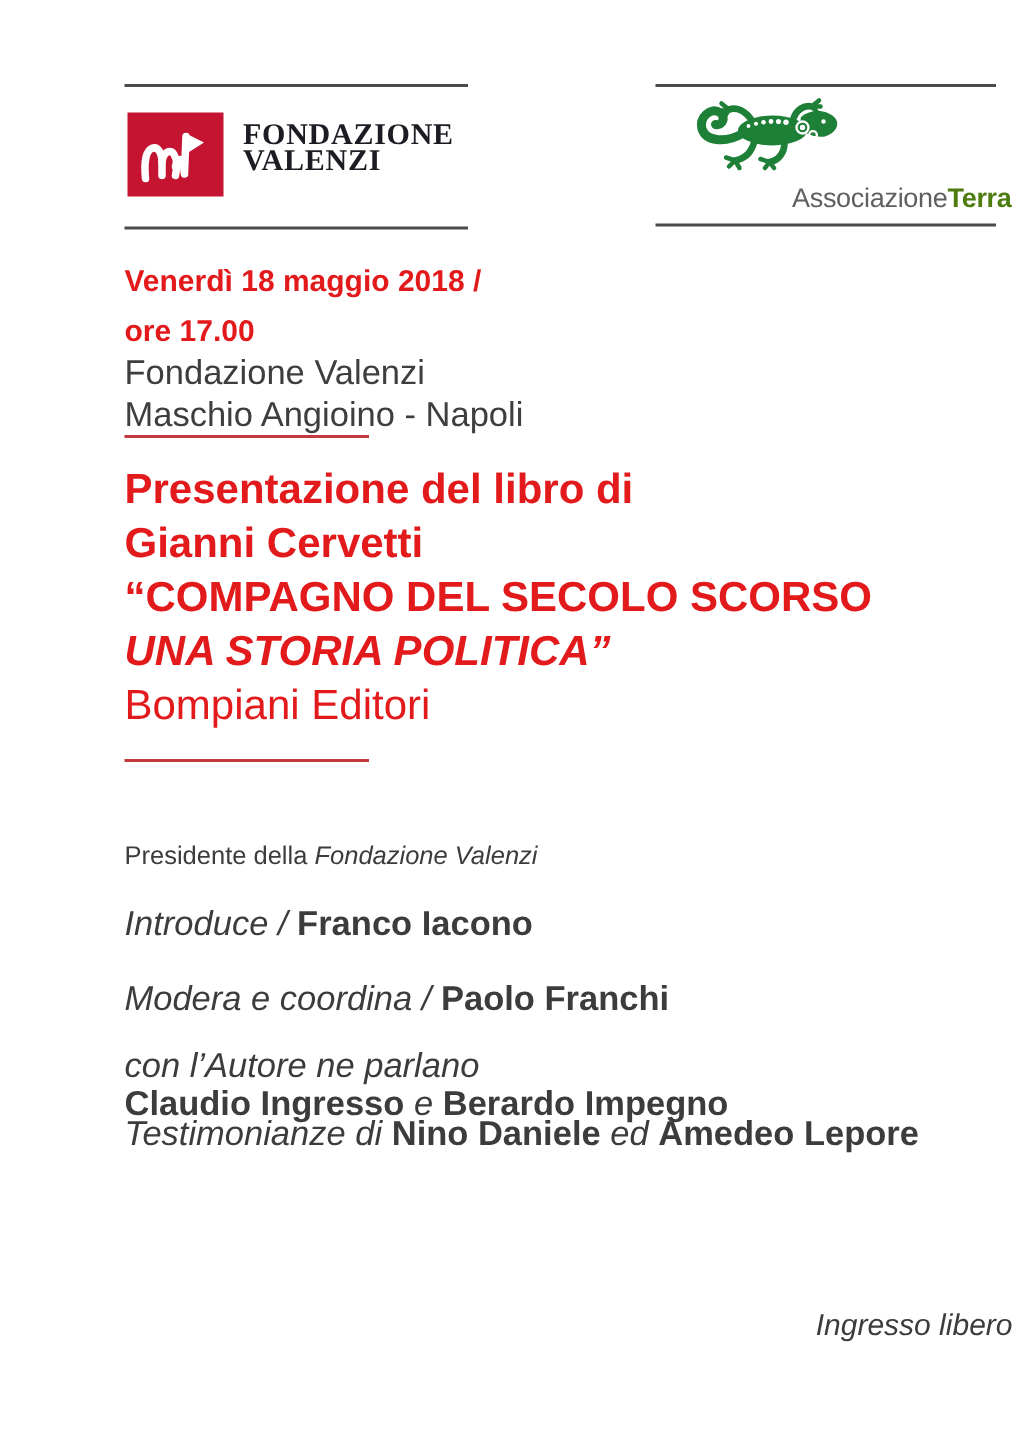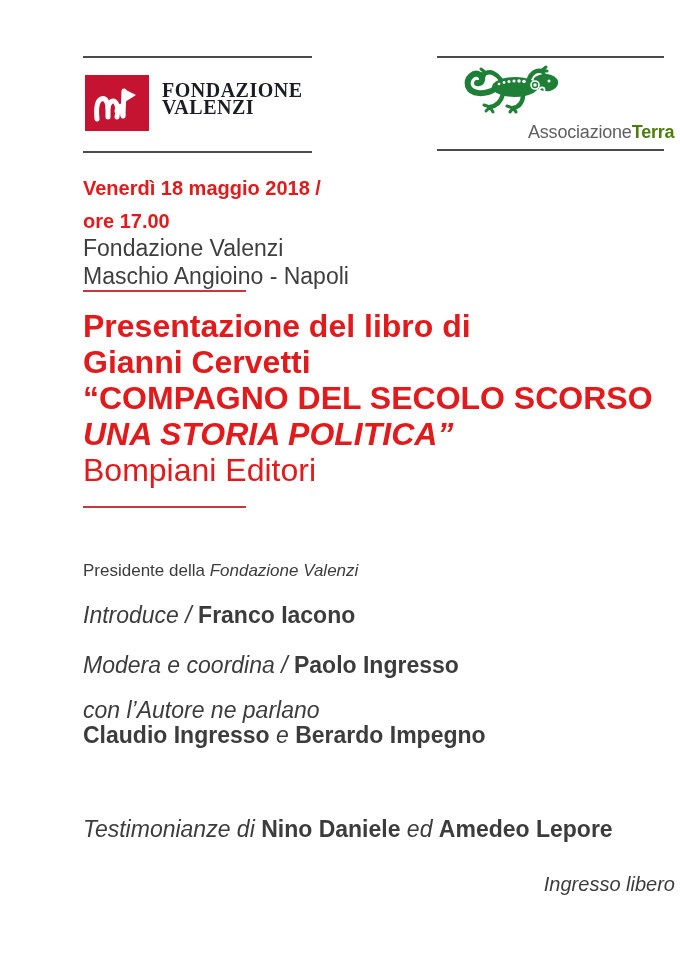--- a/index.html
+++ b/index.html
@@ -19,21 +19,21 @@
     white-space:nowrap;
   }
   
   .terra-wordmark { font-size:18px; letter-spacing:-0.2px; white-space:nowrap; }
   .terra-wordmark .t-reg { color:#5f5f5f; }
   .terra-wordmark .t-bold { color:#4d7c0f; font-weight:bold; }
 
   .date-block { font-size:20px; font-weight:bold; line-height:33px; color:#e31a1c; white-space:nowrap; }
   .venue-block { font-size:23px; line-height:28px; color:#3e3e3e; white-space:nowrap; }
 
-  .title-block { font-size:32px; font-weight:bold; line-height:36px; color:#e31a1c; white-space:nowrap; }
+  .title-block { font-size:28px; font-weight:bold; line-height:36px; color:#e31a1c; white-space:nowrap; }
   .title-block .it { font-style:italic; }
   .title-block .plain { font-weight:normal; }
 
   .row { font-size:23px; line-height:26px; color:#3c3c3c; white-space:nowrap; }
   .row .it { font-style:italic; }
   .row .b { font-weight:bold; }
   .row.sub { font-size:17px; line-height:21px;text-align:center; }
 
   .footer-note { font-size:20px; line-height:24px; font-style:italic; color:#3c3c3c; white-space:nowrap; text-align:right; }
 </style>
@@ -118,23 +118,23 @@
     <div class="plain">Bompiani Editori</div>
   </div>
 
   <div class="abs red-rule" style="left:48px; top:506px; width:163px;"></div>
 
 
   <div class="abs row sub" style="left:48px; top:560px;"><span>Presidente della </span><span class="it">Fondazione Valenzi</span></div>
 
   <div class="abs row" style="left:48px; top:602px;"><span class="it">Introduce / </span><span class="b">Franco Iacono</span></div>
 
-  <div class="abs row" style="left:48px; top:652px;"><span class="it">Modera e coordina / </span><span class="b">Paolo Ingresso</span></div>
+  <div class="abs row" style="left:48px; top:652px;"><span class="it">Modera e coordina / </span><span class="b">Paolo Franchi</span></div>
 
   <div class="abs row it" style="left:48px; top:697px; font-style:italic;">con l’Autore ne parlano</div>
 
   <div class="abs row" style="left:48px; top:722px;"><span class="b">Claudio Ingresso</span><span class="it"> e </span><span class="b">Berardo Impegno</span></div>
 
-  <div class="abs row" style="left:48px; top:816px;"><span class="it">Testimonianze di </span><span class="b">Nino Daniele</span><span class="it"> ed </span><span class="b">Amedeo Lepore</span></div>
+  <div class="abs row" style="left:48px; top:742px;"><span class="it">Testimonianze di </span><span class="b">Nino Daniele</span><span class="it"> ed </span><span class="b">Amedeo Lepore</span></div>
 
   <div class="abs footer-note" style="right:40px; top:872px;">Ingresso libero</div>
 
 </div>
 
 </body></html>

